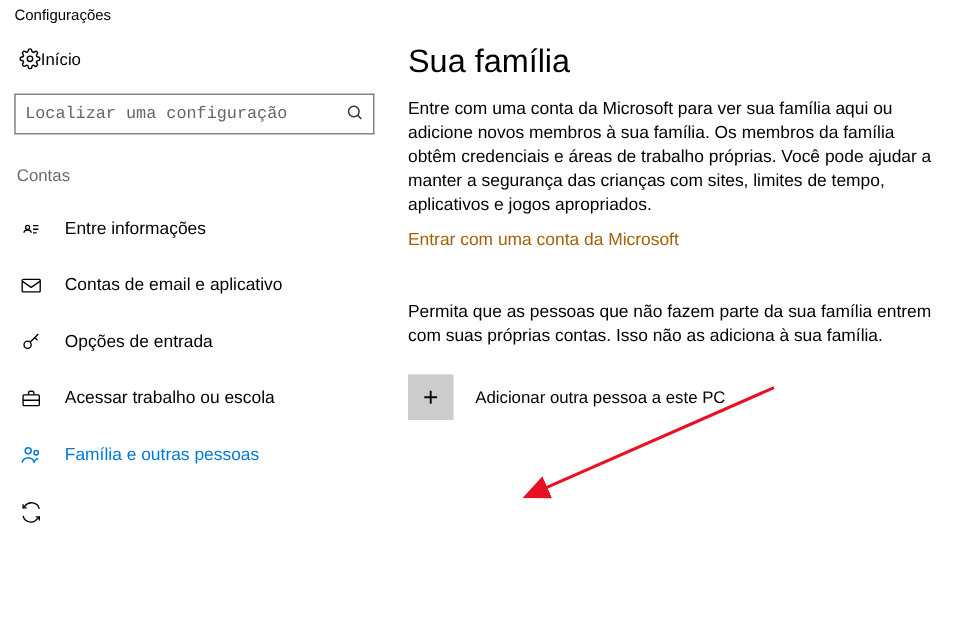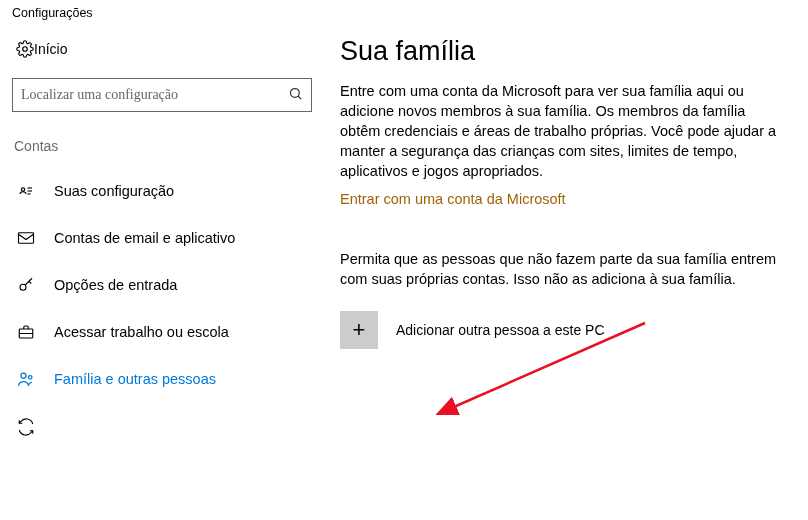--- a/index.html
+++ b/index.html
@@ -44,21 +44,21 @@
     align-items: center;
     height: 34px;
     padding: 0 8px;
     margin-bottom: 26px;
   }
   .search-wrap input {
     flex: 1;
     border: none;
     outline: none;
     font-size: 14px;
-    font-family: Liberation Serif, serif;
+    font-family: Liberation Mono, monospace;
     background: transparent;
   }
   .search-wrap input::placeholder { color: #666; }
   .search-icon { color:#333; }
   .section-label {
     color: #6b6b6b;
     font-size: 14px;
     margin-bottom: 18px;
     padding-left: 2px;
   }
@@ -150,21 +150,21 @@
     <div class="nav-item">
       <span class="icon">
         <svg width="18" height="18" viewBox="0 0 24 24" fill="none" stroke="currentColor" stroke-width="1.5">
           <circle cx="8" cy="10" r="2.2"></circle>
             <path d="M4 16c0-2 2-3 4-3s4 1 4 3"></path>
           <line x1="14" y1="8" x2="20" y2="8"></line>
             <line x1="14" y1="12" x2="20" y2="12"></line>
             <line x1="14" y1="16" x2="18" y2="16"></line>
         </svg>
       </span>
-      <span>Suas configuração</span>
+      <span>Entre informações</span>
     </div>
 
     <div class="nav-item">
       <span class="icon">
         <svg width="18" height="14" viewBox="0 0 24 18" fill="none" stroke="currentColor" stroke-width="1.5">
           <rect x="2" y="2" width="20" height="14" rx="1"></rect>
             <path d="M2 4l10 7 10-7"></path>
         </svg>
       </span>
       <span>Contas de email e aplicativo</span>

